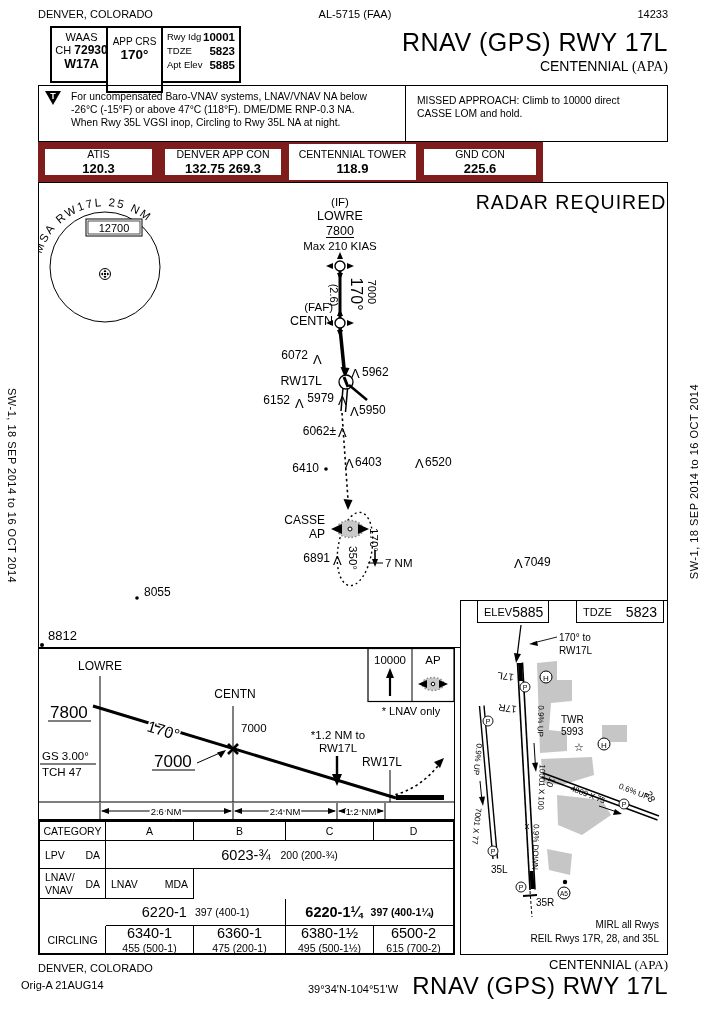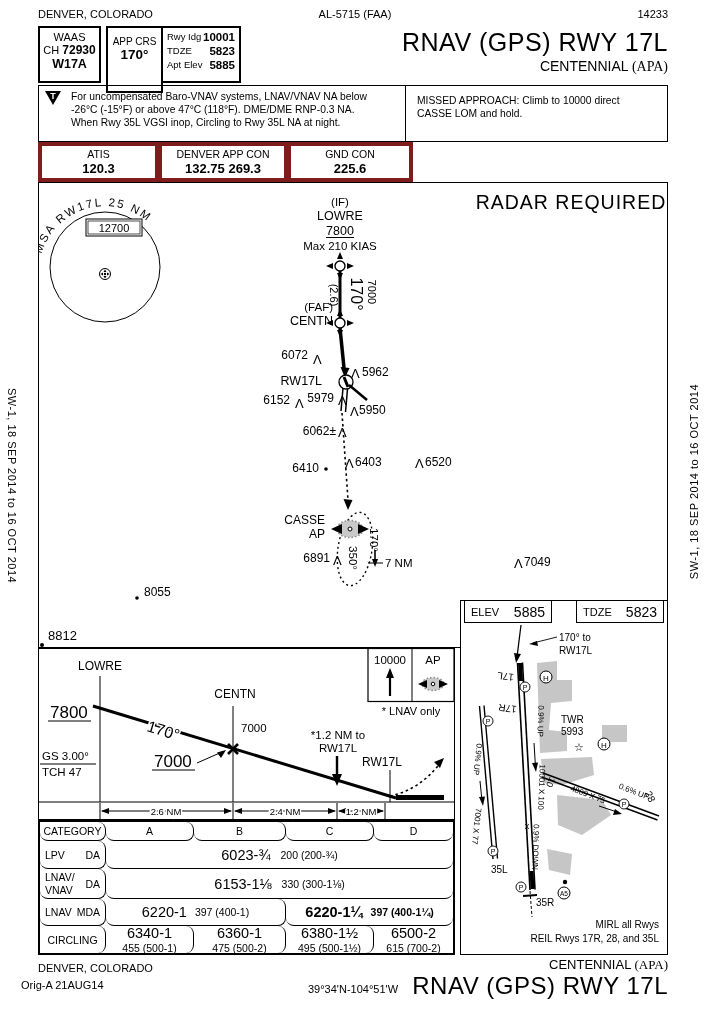--- a/index.html
+++ b/index.html
@@ -9,34 +9,34 @@
   .b{font-weight:bold;}
   .ser{font-family:"Liberation Serif",serif;}
   .mono-line{line-height:1.25;}
   
   .edge{position:absolute;font-size:11px;letter-spacing:.5px;white-space:nowrap;}
   .edge-left{left:6px;top:388px;writing-mode:vertical-rl;}
   .edge-right{right:6px;top:384px;writing-mode:vertical-rl;transform:rotate(180deg);}
   
   .bx{border:2px solid #000;background:#fff;box-sizing:border-box;}
   .freq-row{position:absolute;left:38px;top:142px;width:630px;height:40px;display:flex;}
-  .freq-cell{border:4px solid #7f1d1d;box-sizing:border-box;text-align:center;
+  .freq-cell{border:7px solid #7f1d1d;box-sizing:border-box;text-align:center;
              display:flex;flex-direction:column;justify-content:center;margin-left:-1px;}
   .freq-cell:first-child{margin-left:0;}
   .freq-name{font-size:10.5px;}
   .freq-val{font-size:13px;font-weight:bold;margin-top:1px;}
   .tower{border-width:2.5px !important;z-index:2;}
   
   .mins{position:absolute;left:38px;top:820px;width:417px;height:135px;
         border:2px solid #000;box-sizing:border-box;display:grid;
         grid-template-columns:66px 88px 92px 88px 79px;
         grid-template-rows:19px 28px 30px 27px 27px;}
   .mc{border-right:1px solid #000;border-bottom:1px solid #000;box-sizing:border-box;
       display:flex;align-items:center;justify-content:center;text-align:center;
-      font-size:10.5px;overflow:hidden;border-radius:8px;}
+      font-size:10.5px;overflow:hidden;}
   .mc.last{border-right:none;}
   .mc.bot{border-bottom:none;}
   .big{font-size:14.5px;}
   .small{font-size:10.5px;}
   .stack{display:flex;flex-direction:column;line-height:1.15;}
   
   text{font-family:"Liberation Sans",sans-serif;fill:#000;}
   .s8{font-size:8px;}.s9{font-size:9px;}.s95{font-size:9.5px;}.s10{font-size:10px;}
   .s11{font-size:11px;}.s115{font-size:11.5px;}.s12{font-size:12px;}.s125{font-size:12.5px;}
   .s13{font-size:13px;}.s16{font-size:16px;}.s17{font-size:17px;}
@@ -49,21 +49,21 @@
 
 <div id="page">
 
   <div class="edge edge-left">SW-1, 18 SEP 2014 to 16 OCT 2014</div>
   <div class="edge edge-right">SW-1, 18 SEP 2014 to 16 OCT 2014</div>
 
   <div class="abs" style="left:38px;top:8px;font-size:11px;">DENVER, COLORADO</div>
   <div class="abs" style="left:280px;top:8px;width:150px;text-align:center;font-size:11px;">AL-5715 (FAA)</div>
   <div class="abs" style="right:38px;top:8px;font-size:11px;">14233</div>
 
-  <div class="abs bx" style="left:38px;top:26px;width:63px;height:57px;text-align:center;">
+  <div class="abs bx" style="left:50px;top:26px;width:63px;height:57px;text-align:center;">
     <div style="font-size:11px;margin-top:3px;">WAAS</div>
     <div style="font-size:11px;"><span>CH</span> <span class="b" style="font-size:12px;">72930</span></div>
     <div class="b" style="font-size:12.5px;">W17A</div>
   </div>
   <div class="abs bx" style="left:106px;top:26px;width:57px;height:67px;text-align:center;">
     <div style="font-size:10px;margin-top:8px;">APP CRS</div>
     <div class="b" style="font-size:13.5px;">170°</div>
   </div>
   <div class="abs bx" style="left:161px;top:26px;width:80px;height:57px;padding:3px 4px;box-sizing:border-box;font-size:9.5px;">
     <div style="display:flex;justify-content:space-between;">
@@ -102,20 +102,24 @@
   </div>
 
   <div class="freq-row">
     <div class="freq-cell" style="width:121px;">
       <div class="freq-name">ATIS</div>
       <div class="freq-val">120.3</div>
     </div>
     <div class="freq-cell" style="width:130px;">
       <div class="freq-name">DENVER APP CON</div>
       <div class="freq-val">132.75 269.3</div>
+    </div>
+    <div class="freq-cell tower" style="width:131px;">
+      <div class="freq-name">CENTENNIAL TOWER</div>
+      <div class="freq-val">118.9</div>
     </div>
     <div class="freq-cell" style="width:126px;">
       <div class="freq-name">GND CON</div>
       <div class="freq-val">225.6</div>
     </div>
   </div>
 
   <svg class="abs" style="left:38px;top:182px;" width="630" height="466" viewBox="0 0 630 466">
     <rect x="0.5" y="0.5" width="629" height="465" fill="#fff" stroke="#000" stroke-width="1"></rect>
     <text x="533" y="27" class="mid s195" style="letter-spacing:1px;">RADAR REQUIRED</text>
@@ -314,24 +318,20 @@
       <span class="small" style="margin-left:10px;">200 (200-¾)</span>
     </div>
 
     <div class="mc" style="justify-content:space-between;padding:0 5px;">
       <span class="stack" style="text-align:left;">
         <span>LNAV/</span>
         <span>VNAV</span>
       </span>
       <span>DA</span>
     </div>
-    <div class="mc last" style="grid-column:2 / span 4;">
-      <span class="big">6153-1⅛</span>
-      <span class="small" style="margin-left:10px;">330 (300-1⅛)</span>
-    </div>
 
     <div class="mc" style="justify-content:space-between;padding:0 5px;">
       <span>LNAV</span>
       <span>MDA</span>
     </div>
     <div class="mc" style="grid-column:2 / span 2;">
       <span class="big">6220-1</span>
       <span class="small" style="margin-left:8px;">397 (400-1)</span>
     </div>
     <div class="mc last" style="grid-column:4 / span 2;font-weight:bold;">
@@ -339,34 +339,34 @@
       <span class="small" style="margin-left:8px;">397 (400-1¼)</span>
     </div>
 
     <div class="mc bot">CIRCLING</div>
     <div class="mc bot stack">
       <span class="big">6340-1</span>
       <span class="small">455 (500-1)</span>
     </div>
     <div class="mc bot stack">
       <span class="big">6360-1</span>
-      <span class="small">475 (500-2)</span>
+      <span class="small">475 (200-1)</span>
     </div>
     <div class="mc bot stack">
       <span class="big">6380-1½</span>
       <span class="small">495 (500-1½)</span>
     </div>
     <div class="mc bot last stack">
       <span class="big">6500-2</span>
       <span class="small">615 (700-2)</span>
     </div>
   </div>
 
   <div class="abs" style="left:460px;top:600px;width:208px;height:355px;border:1px solid #000;background:#fff;box-sizing:border-box;">
-    <div class="abs" style="left:3px;top:-1px;width:88px;height:23px;border:1.5px solid #000;box-sizing:border-box;background:#fff;display:flex;align-items:center;justify-content:space-between;padding:0 6px;">
+    <div class="abs" style="left:16px;top:-1px;width:72px;height:23px;border:1.5px solid #000;box-sizing:border-box;background:#fff;display:flex;align-items:center;justify-content:space-between;padding:0 6px;">
       <span style="font-size:11px;">ELEV</span>
       <span style="font-size:14px;">5885</span>
     </div>
     <div class="abs" style="left:115px;top:-1px;width:88px;height:23px;border:1.5px solid #000;box-sizing:border-box;background:#fff;display:flex;align-items:center;justify-content:space-between;padding:0 6px;">
       <span style="font-size:11px;">TDZE</span>
       <span style="font-size:14px;">5823</span>
     </div>
     <svg class="abs" style="left:0;top:0;" width="206" height="353" viewBox="0 0 206 353">
 
       <g fill="#c6c6c6">

